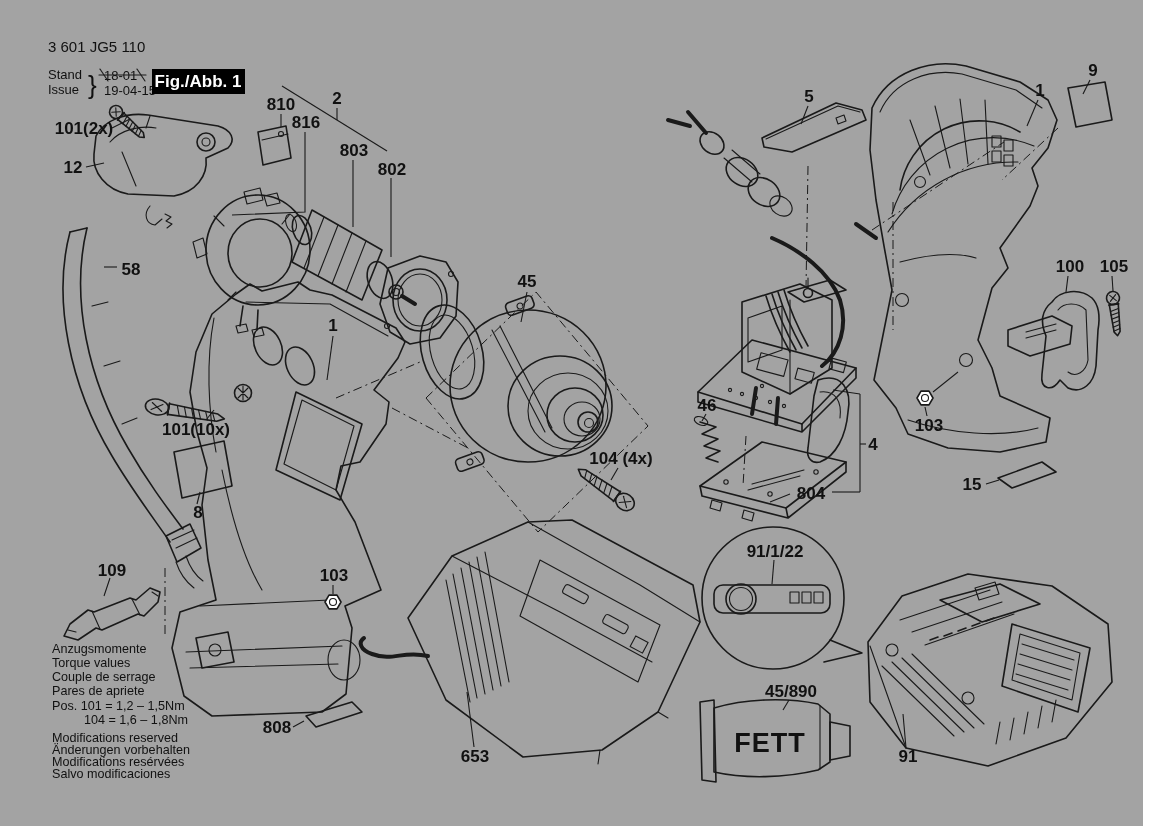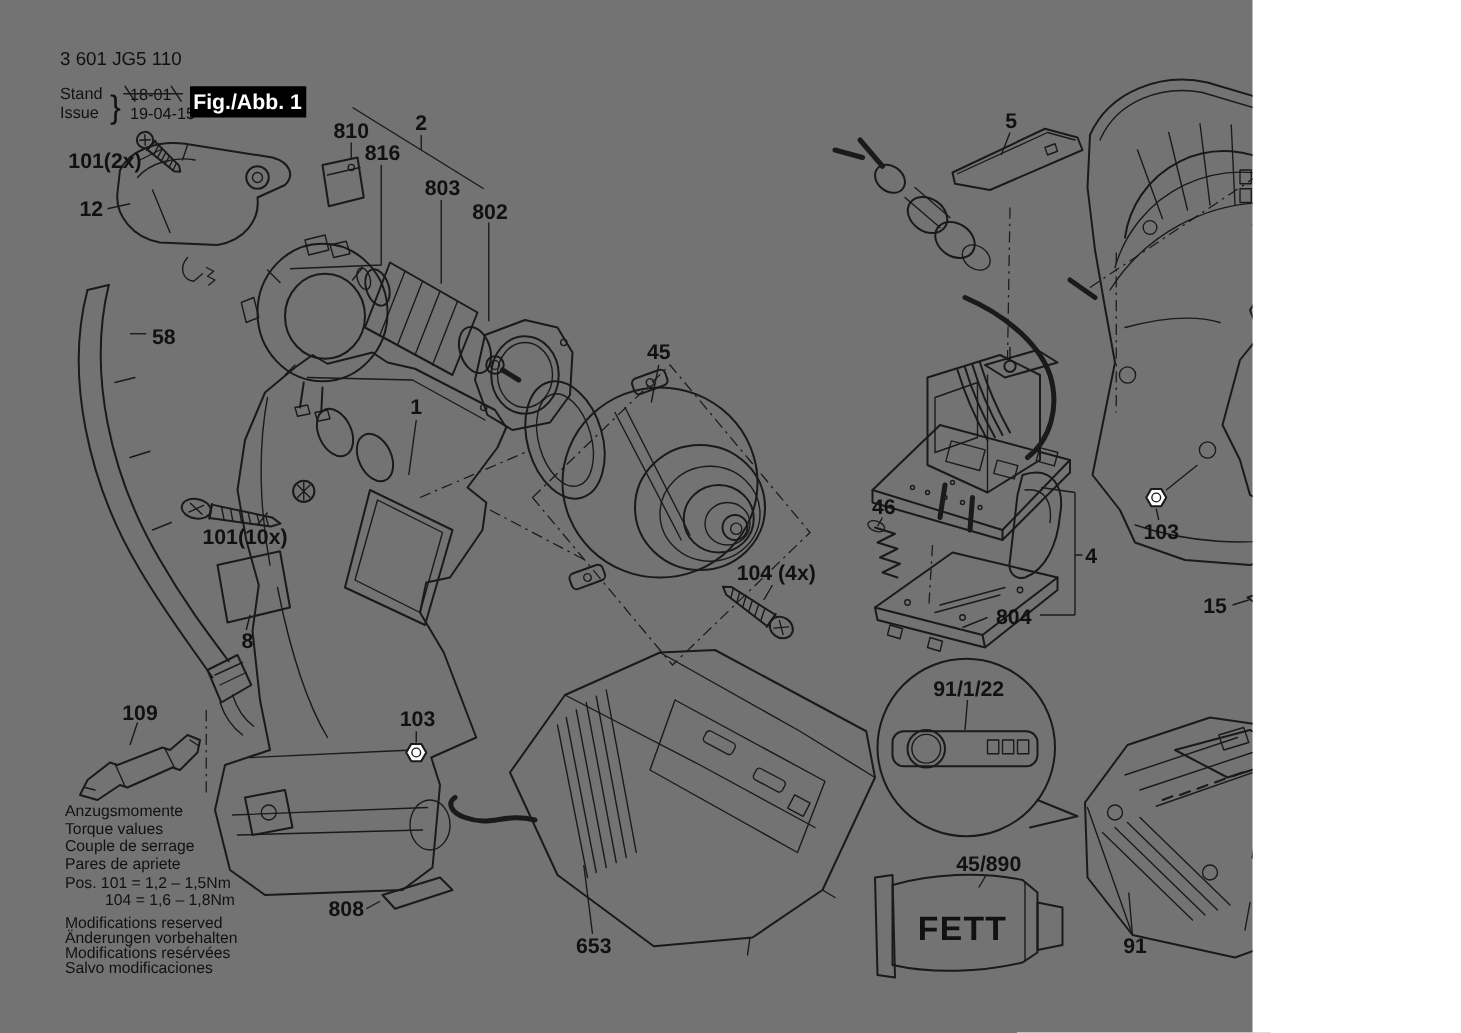--- a/index.html
+++ b/index.html
@@ -1,16 +1,16 @@
 <!DOCTYPE html>
 <html><head>
 <meta charset="utf-8">
 <style>
   html,body{margin:0;padding:0;background:#ffffff;}
-  .page{width:1002px;height:826px;position:relative;background:#737373;overflow:hidden;}
+  .page{width:1143px;height:826px;position:relative;background:#a3a3a3;overflow:hidden;}
   svg{display:block}
   svg *{vector-effect:non-scaling-stroke}
   .ln{stroke:#1a1a1a;fill:none;stroke-width:1.6;stroke-linejoin:round;stroke-linecap:round}
   .ln2{stroke:#1a1a1a;fill:none;stroke-width:1.1;stroke-linejoin:round;stroke-linecap:round}
   .thick{stroke:#1a1a1a;fill:none;stroke-width:4;stroke-linecap:round}
   .fillw{fill:#fff;stroke:#1a1a1a;stroke-width:1.6;stroke-linejoin:round}
   .lead{stroke:#1a1a1a;fill:none;stroke-width:1.1}
   .dash{stroke:#1a1a1a;fill:none;stroke-width:1;stroke-dasharray:9 4 2 4}
   .cl{font:bold 17px "Liberation Sans",sans-serif;fill:#111;text-anchor:middle}
   .hdr{font:15px "Liberation Sans",sans-serif;fill:#111}

